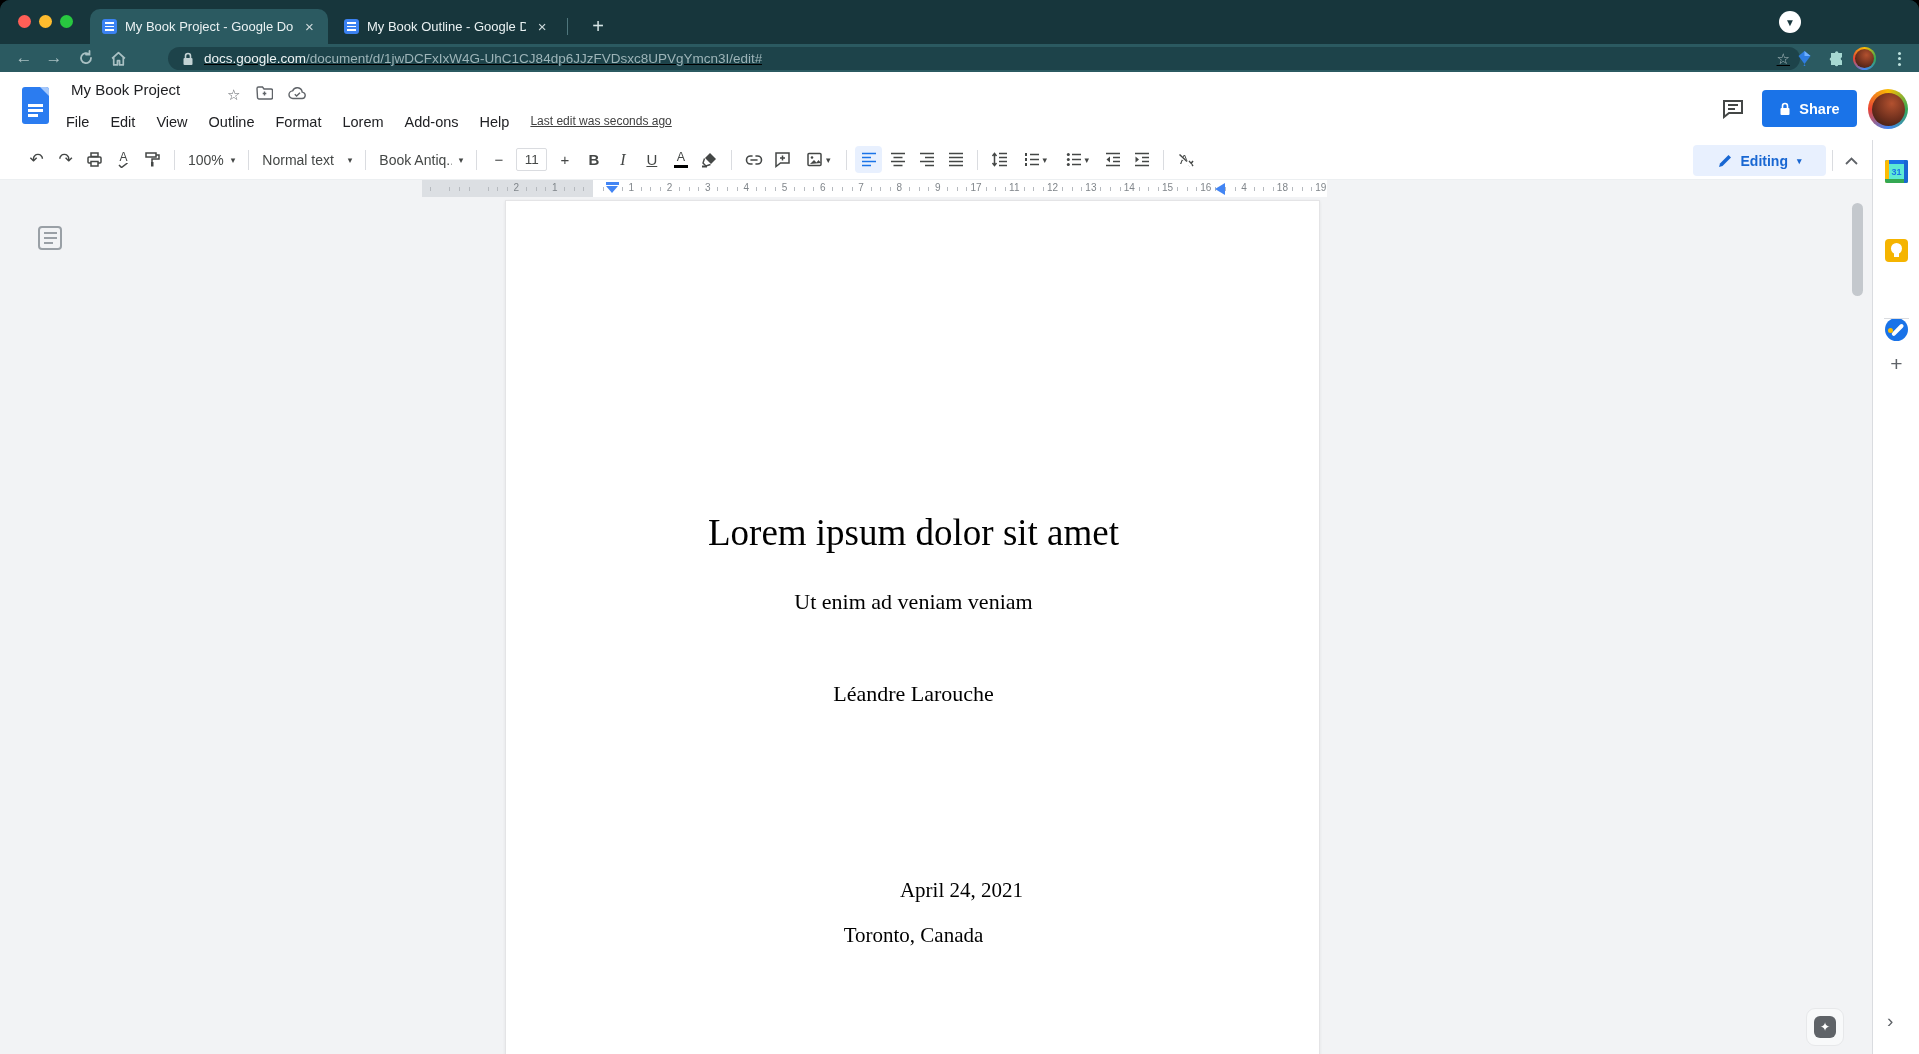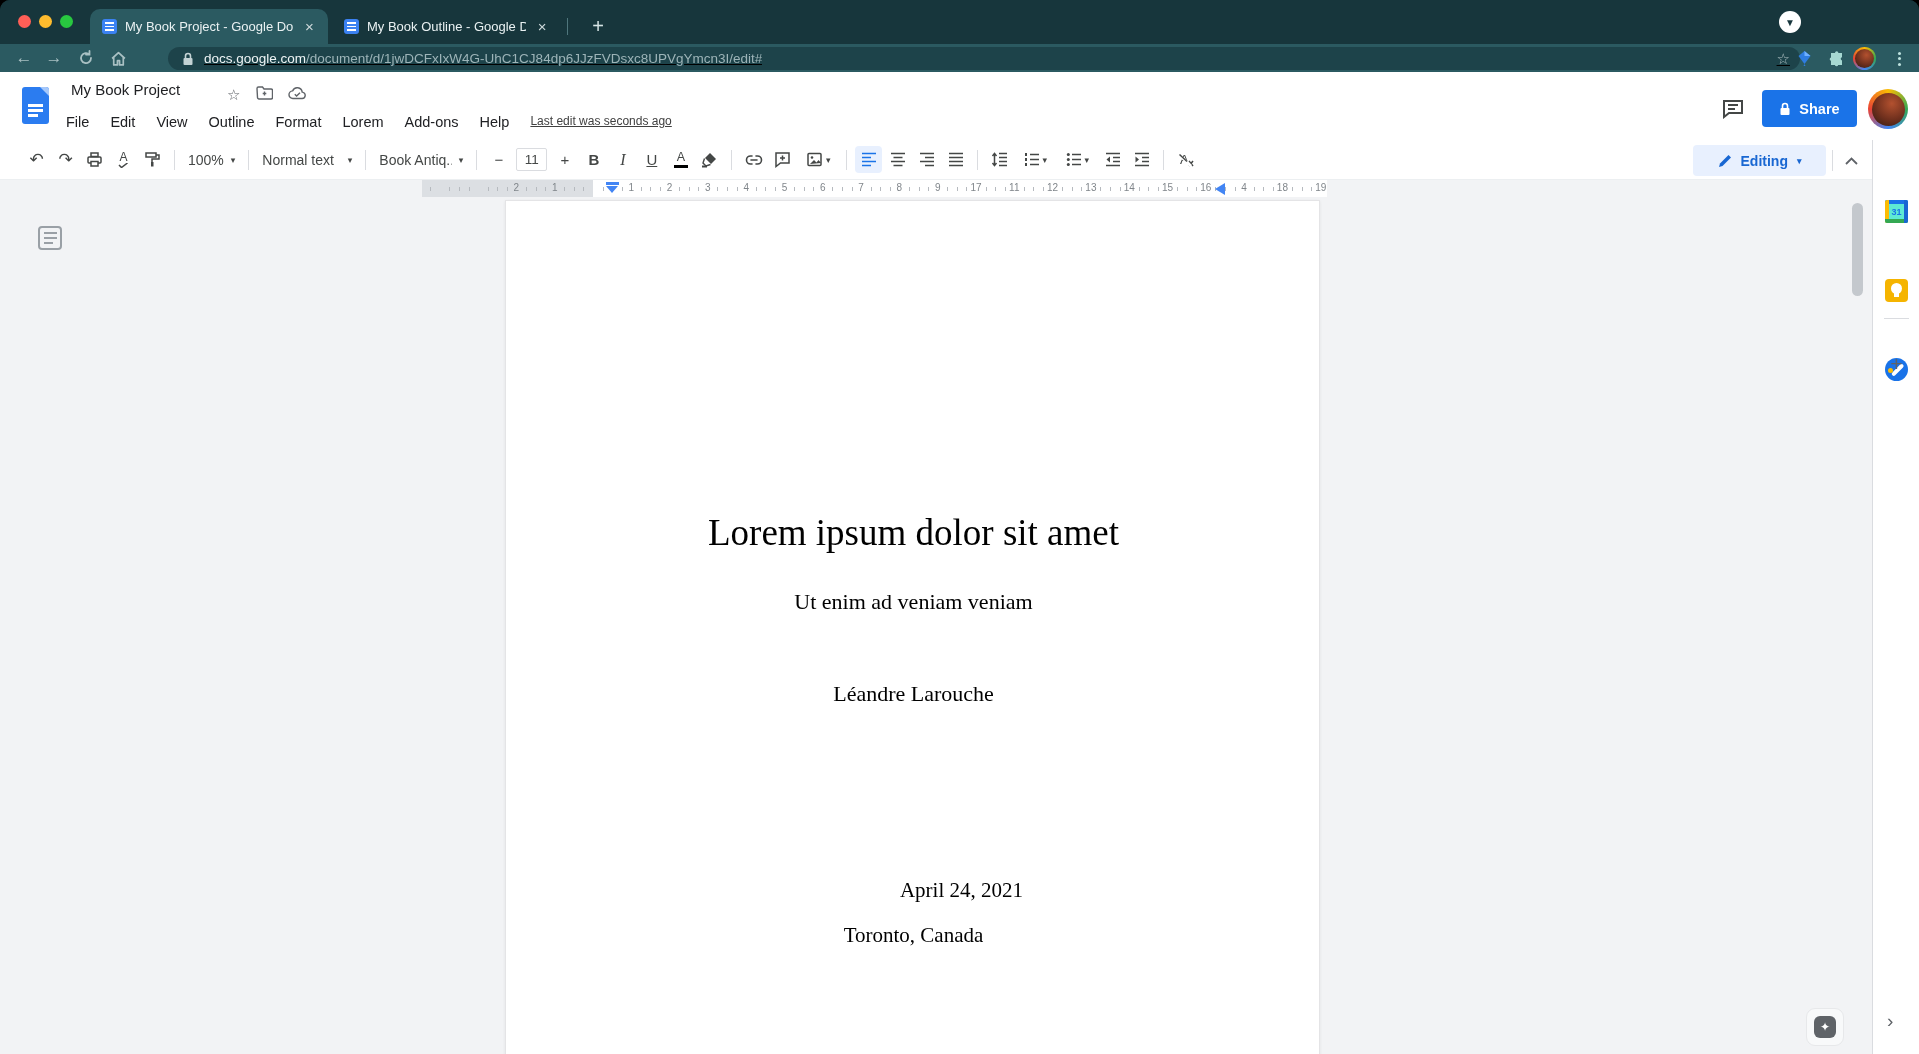--- a/index.html
+++ b/index.html
@@ -96,21 +96,21 @@
             font-family:"Liberation Serif","DejaVu Serif",serif;}
   .scrollthumb{position:absolute;left:1852px;top:23px;width:11px;height:93px;border-radius:6px;background:#c4c8cd;}
   .explorebtn{position:absolute;left:1806px;top:828px;width:38px;height:38px;border-radius:9px;background:#f8f9fa;
               border:1px solid #e7e8ea;display:flex;align-items:center;justify-content:center;}
   .explorebtn .inner{width:22px;height:22px;border-radius:6px;background:#5f6368;color:#fff;font-size:12px;
                      display:flex;align-items:center;justify-content:center;}
 
   
   .sidepanel{position:absolute;left:1872px;top:140px;width:47px;height:914px;background:#fff;border-left:1px solid #dadce0;}
   .sp-ic{position:absolute;left:12px;width:23px;height:23px;}
-  .cal{background:#5eead4;position:relative;border-radius:2px;overflow:hidden;margin-top:40px;}
+  .cal{background:#5eead4;position:relative;border-radius:2px;overflow:hidden;}
   .cal .t{position:absolute;left:0;top:0;width:100%;height:4px;background:#1a73e8;}
   .cal .l{position:absolute;left:0;top:0;width:4px;height:100%;background:#fbbc04;}
   .cal .b{position:absolute;left:0;bottom:0;width:100%;height:4px;background:#34a853;}
   .cal .r{position:absolute;right:0;top:0;width:4px;height:100%;background:#1967d2;}
   .cal .d{position:absolute;left:4px;top:4px;right:4px;bottom:4px;display:flex;align-items:center;justify-content:center;
           font-size:9px;font-weight:bold;color:#1a73e8;}
   .keep{background:#f5b400;border-radius:4px;position:relative;}
   .keep .bulb{position:absolute;left:6px;top:4px;width:11px;height:11px;border-radius:50%;background:#fff;}
   .keep .base{position:absolute;left:9px;top:14px;width:5px;height:4px;background:#fff;}
   .tasks{background:#1a73e8;border-radius:50%;position:relative;}

